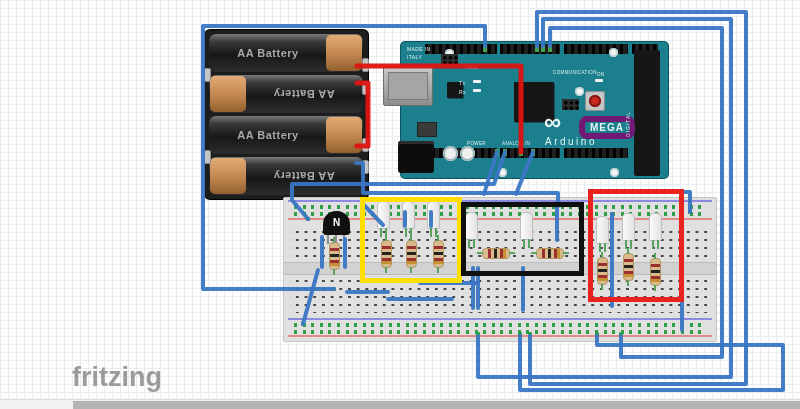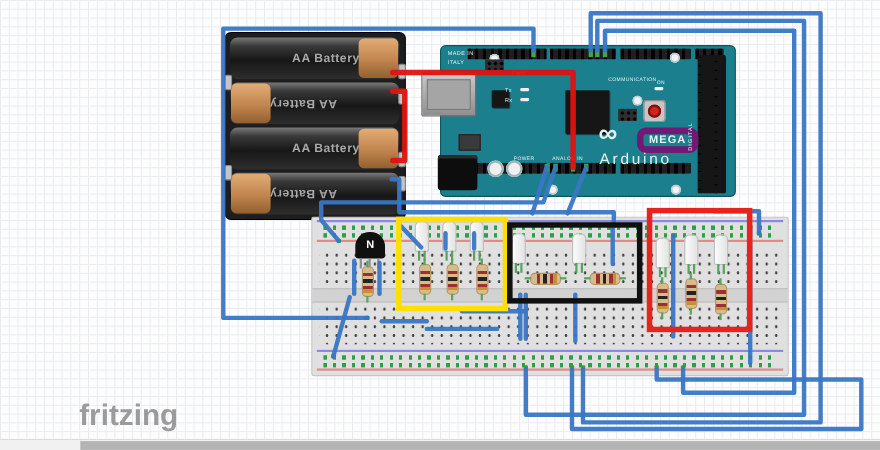--- a/index.html
+++ b/index.html
@@ -14,21 +14,21 @@
   .abs{position:absolute;}
 
   
   #pack{left:205px;top:30px;width:163px;height:169px;background:#1d1d1d;border-radius:5px;box-shadow:0 0 0 1px #000;}
   .batt{position:absolute;left:4px;width:154px;height:38px;border-radius:7px;
         background:linear-gradient(180deg,#7a7a7a 0%,#3a3a3a 20%,#171717 55%,#2e2e2e 100%);overflow:hidden;}
   .cap{position:absolute;top:1px;bottom:1px;width:36px;border-radius:5px;
        background:linear-gradient(180deg,#e2ac74,#c1854e 55%,#92602f);}
   .cap.right{right:1px;} .cap.left{left:1px;}
   .batt .lbl{position:absolute;left:0;right:36px;top:50%;transform:translateY(-50%);
-       text-align:right;font-size:11px;font-weight:bold;color:#a8a8a8;letter-spacing:.5px;}
+       text-align:center;font-size:11px;font-weight:bold;color:#a8a8a8;letter-spacing:.5px;}
   .batt.flip .lbl{left:36px;right:0;transform:translateY(-50%) rotate(180deg);}
   .nub{position:absolute;width:5px;height:12px;background:#c4c4c4;border:1px solid #8a8a8a;border-radius:2px;}
 
   
   #board{left:401px;top:42px;width:267px;height:136px;background:#1b7f8e;border-radius:4px;
          box-shadow:0 0 0 1px #0e5560;color:#e6f4f4;}
   .strip{position:absolute;height:10px;background:#1f1f1f;
          background-image:repeating-linear-gradient(90deg,#000 0 3px,transparent 3px 7px);border-radius:1px;}
   .dhdr{position:absolute;left:233px;top:8px;width:26px;height:126px;background:#161616;border-radius:2px;
         background-image:radial-gradient(#000 1.4px,transparent 1.6px),radial-gradient(#000 1.4px,transparent 1.6px);
@@ -37,21 +37,21 @@
   .chip{position:absolute;background:#161616;border-radius:1px;box-shadow:1px 1px 0 rgba(0,0,0,.35);}
   .icsp{position:absolute;width:17px;height:11px;background:#2e2e2e;
         background-image:radial-gradient(#000 1.5px,transparent 1.7px);background-size:5.6px 5.5px;background-position:1px 1px;}
   .cap-round{position:absolute;width:15px;height:15px;border-radius:50%;background:#efefef;box-shadow:inset 0 0 0 2px #9fb7bb;}
   .btn{position:absolute;width:20px;height:20px;background:#c6c6c6;border-radius:3px;box-shadow:inset 0 0 0 1px #8e8e8e;}
   .btn i{position:absolute;left:4px;top:4px;width:12px;height:12px;border-radius:50%;background:#cc2620;box-shadow:inset 0 0 0 2px #7e120f;}
   .blabel{position:absolute;font-size:5px;letter-spacing:.4px;color:#dff2f2;white-space:pre;}
   .dash{position:absolute;width:8px;height:3px;background:#f0f0f0;border-radius:1px;}
   #logo-inf{font-size:24px;font-weight:bold;line-height:20px;}
   #logo-mega{border:6px solid #701a75;border-radius:8px;padding:0 5px;font-size:10px;font-weight:bold;letter-spacing:1px;}
-  #logo-brand{font-size:14px;letter-spacing:2.5px;}
+  #logo-brand{font-size:10px;letter-spacing:2.5px;}
   .vtext{transform:rotate(-90deg);transform-origin:left top;font-size:5px;letter-spacing:1px;color:#dff2f2;}
   .gpin{position:absolute;width:4px;height:7px;background:#46a152;z-index:22;}
   #usb{left:-18px;top:24px;width:48px;height:38px;background:linear-gradient(180deg,#c9c9c9,#8e8e8e);border:1px solid #6f6f6f;border-radius:2px;}
   #usb i{position:absolute;left:4px;top:5px;right:4px;bottom:5px;background:#a5a5a5;border:1px solid #7a7a7a;}
   #jack{left:-3px;top:99px;width:36px;height:32px;background:#0d0d0d;border-radius:3px;box-shadow:inset 0 3px 0 #2c2c2c;}
   #reg{left:16px;top:80px;width:18px;height:13px;background:#3a3a3a;border:1px solid #222;}
 
   
   #bb{left:283px;top:197px;width:432px;height:143px;background:#e0e0e0;border:1px solid #c6c6c6;border-radius:2px;}
   .blue-line{position:absolute;left:4px;right:4px;height:2px;background:#8a8adf;}

